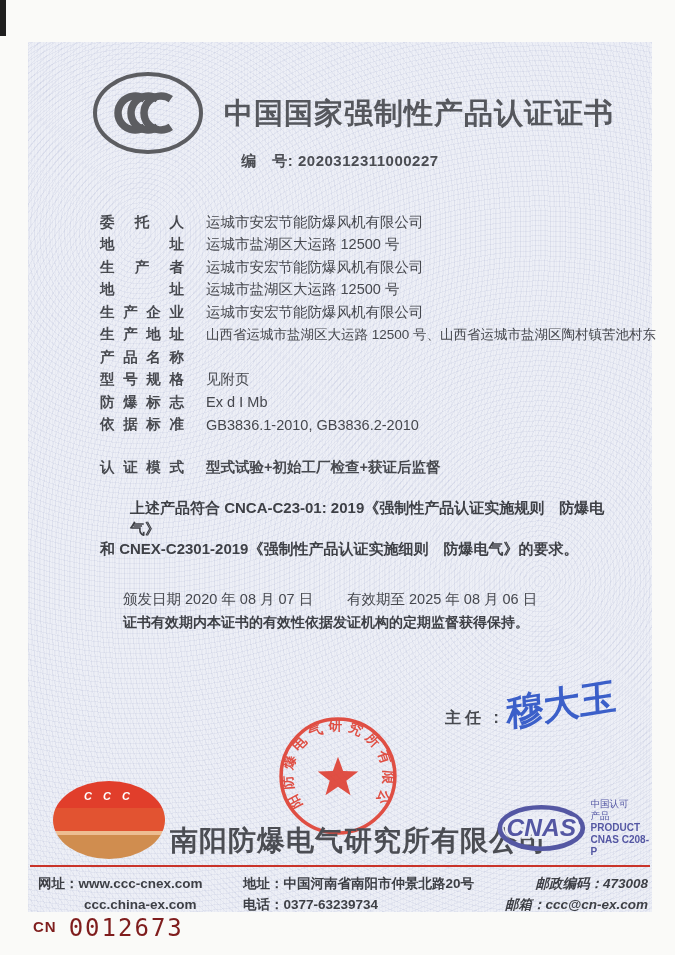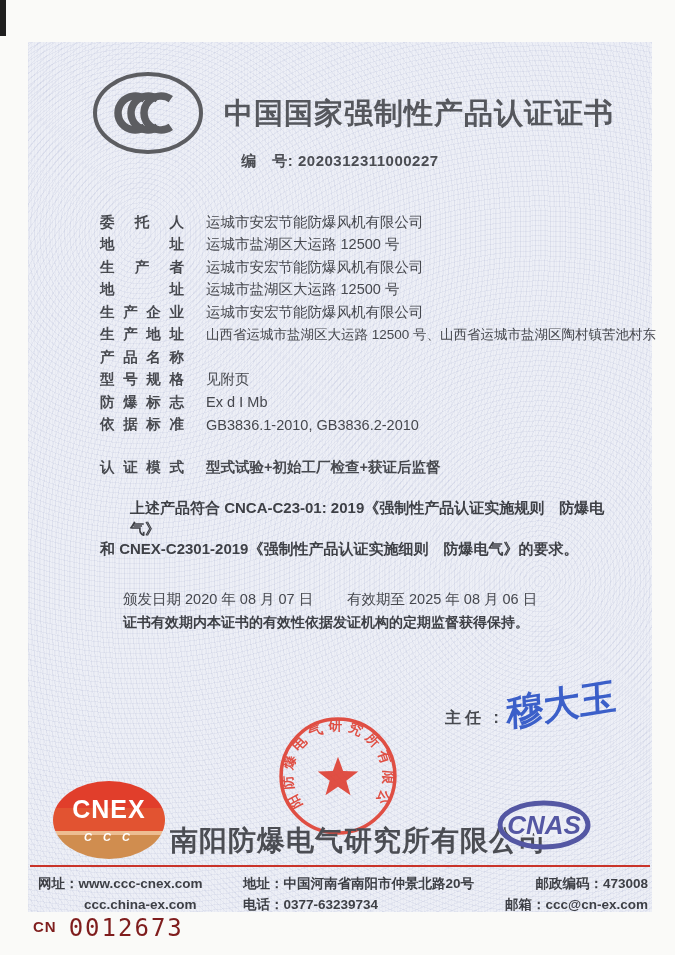--- a/index.html
+++ b/index.html
@@ -66,21 +66,21 @@
   .cnas-logo { position:absolute; left:468px; top:756px; display:flex; align-items:center; }
   .cnas-right { margin-left:4px; color:#5457a3; line-height:12px; }
   .cnas-r-sm { font-size:9.5px; }
   .cnas-r-b { font-size:10px; font-weight:bold; }
   .red-line { position:absolute; left:2px; right:2px; top:823px; height:2px; background:#c9342a; }
   .footer { position:absolute; left:10px; right:4px; top:831px; font-size:13.5px; font-weight:bold; color:#3d3f45; }
   .fline { display:flex; line-height:21px; }
   .fc1 { width:205px; flex:none; }
   .fc1.ind { padding-left:46px; }
   .fc2 { flex:1; }
-  .fc3 { flex:none; }
+  .fc3 { flex:none;font-style:italic; }
   .serial { position:absolute; left:33px; top:916px; color:#7f1d1d; display:flex; align-items:flex-start; }
   .serial-prefix { font-size:15px; font-weight:bold; letter-spacing:1px; margin-top:2px; }
   .serial-number { font-family:"DejaVu Sans Mono","Liberation Mono",monospace; font-size:24px; margin-left:12px; letter-spacing:2px; line-height:24px; }
 </style>
 </head>
 <body>
 
 <div class="page">
 
   <div class="scan-sliver"></div>
@@ -177,29 +177,34 @@
         <path id="stampArc" d="M 24.1 86.8 A 45 45 0 1 1 97.9 86.8" fill="none" stroke="none"></path>
         <text font-size="13.5" fill="#df3a2c" font-weight="bold" style="letter-spacing:5px" text-anchor="middle">
           <textPath href="#stampArc" startOffset="50%">南阳防爆电气研究所有限公司</textPath>
         </text>
       </svg>
     </div>
 
     <div class="issuer-name">南阳防爆电气研究所有限公司</div>
 
     <div class="cnex-logo">
-      <div class="cnex-text">CNEX</div>
       <div class="cnex-sub">C C C</div>
     </div>
 
     <div class="cnas-logo">
       <svg width="96" height="54" viewBox="0 0 96 54">
         <ellipse cx="48" cy="27" rx="44" ry="22" fill="none" stroke="#5457a3" stroke-width="5"></ellipse>
         <text x="48" y="36" text-anchor="middle" font-size="26" font-weight="bold" font-style="italic" fill="#5457a3" stroke="#edeff6" stroke-width="6" paint-order="stroke">CNAS</text>
       </svg>
+      <div class="cnas-right">
+        <div class="cnas-r-sm">中国认可</div>
+        <div class="cnas-r-sm">产品</div>
+        <div class="cnas-r-b">PRODUCT</div>
+        <div class="cnas-r-b">CNAS C208-P</div>
+      </div>
     </div>
 
     <div class="red-line"></div>
 
     <div class="footer">
       <div class="fline">
         <span class="fc1">
           <span>网址：</span><span>www.ccc-cnex.com</span>
         </span>
         <span class="fc2">

